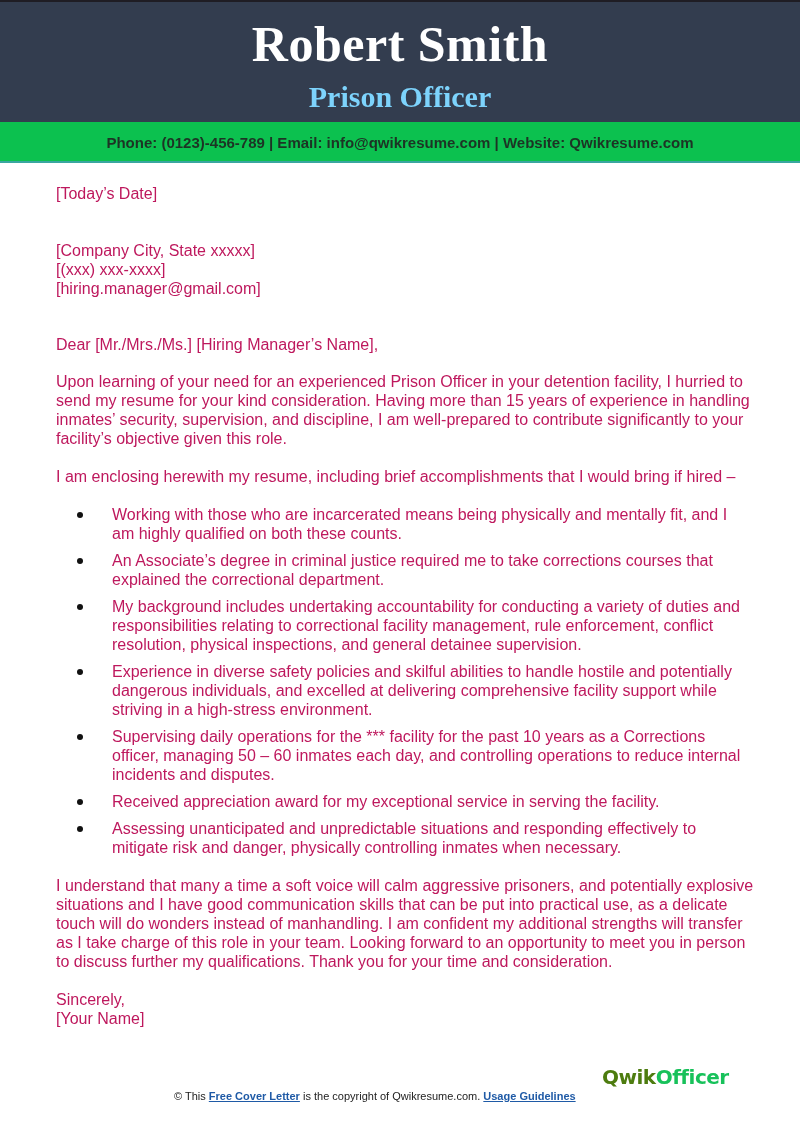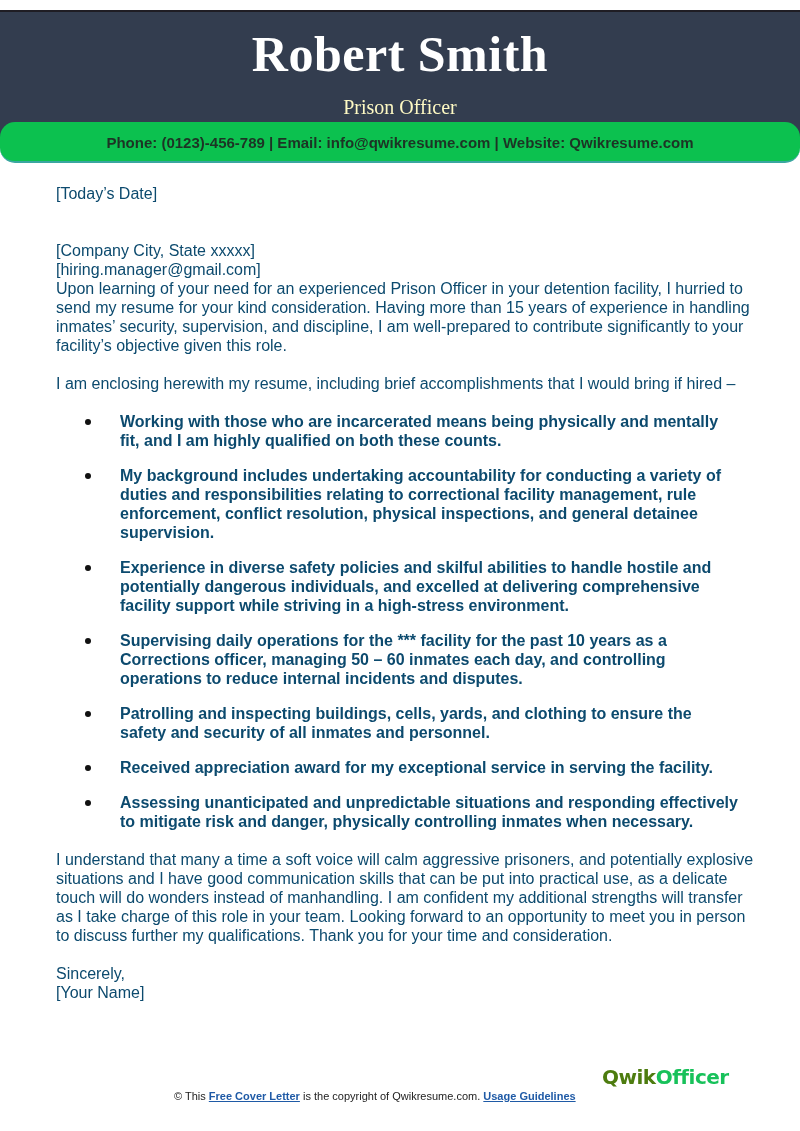--- a/index.html
+++ b/index.html
@@ -10,21 +10,21 @@
     body {
       width: 800px;
       height: 1131px;
       position: relative;
       overflow: hidden;
       font-family: "Liberation Sans", sans-serif;
       color: #111111;
     }
     .header {
       position: absolute;
-      left: 0; top: 10px;
+      left: 0; top: 0;
       width: 800px;
       height: 136px;
       background: #333d4f;
       border-top: 2px solid #1f1d24;
       box-sizing: border-box;
       text-align: center;
     }
     .header .name {
       position: absolute;
       left: 0; right: 0;
@@ -34,66 +34,64 @@
       font-size: 50px;
       line-height: 56px;
       color: #ffffff;
       letter-spacing: 0.5px;
     }
     .header .title {
       position: absolute;
       left: 0; right: 0;
       top: 78px;
       font-family: "Liberation Serif", "DejaVu Serif", serif;
-      font-weight: normal;
-      font-size: 20px;
+      font-weight: bold;
+      font-size: 30px;
       line-height: 34px;
-      color: #fef9c3;
+      color: #7dd3fc;
     }
     .contact-bar {
       position: absolute;
       left: 0; top: 122px;
       width: 800px;
       height: 41px;
       background: #0cc14f;
       border-bottom: 2px solid #3aa6a0;
       box-sizing: border-box;
       text-align: center;
       font-weight: bold;
       font-size: 15px;
       line-height: 41px;
       color: #1d3325;
-      border-radius: 15px;
     }
     .content {
       position: absolute;
       left: 56px;
       top: 184px;
       width: 700px;
       font-size: 16px;
       line-height: 19px;
-      color: #0c4a6e;
+      color: #be185d;
     }
     .content p {
       margin: 0;
     }
     .date { margin-bottom: 38px !important; }
     .addr-line { margin: 0; }
     .salutation { margin-top: 37px !important; margin-bottom: 18px !important; }
     .para { margin-bottom: 19px !important; }
     ul.bullets {
       margin: 0 0 19px 0;
       padding: 0 0 0 48px;
       list-style: none;
     }
     ul.bullets li {
       position: relative;
-      margin: 16px;
+      margin: 8px;
       padding: 0;
-      font-weight: bold;
     }
     ul.bullets li .dot {
       position: absolute;
       left: -35px;
       top: 7px;
       width: 6px;
       height: 6px;
       border-radius: 50%;
       background: #111111;
     }
@@ -141,34 +139,36 @@
   <div class="title">Prison Officer</div>
 </div>
 
 <div class="contact-bar">Phone: (0123)-456-789 | Email: info@qwikresume.com | Website: Qwikresume.com</div>
 
 <div class="content">
   <p class="date">[Today’s Date]</p>
 
   <div>
     <p class="addr-line">[Company City, State xxxxx]</p>
+    <p class="addr-line">[(xxx) xxx-xxxx]</p>
     <p class="addr-line">[hiring.manager@gmail.com]</p>
   </div>
 
+  <p class="salutation">Dear [Mr./Mrs./Ms.] [Hiring Manager’s Name],</p>
 
   <p class="para">Upon learning of your need for an experienced Prison Officer in your detention facility, I hurried to send my resume for your kind consideration. Having more than 15 years of experience in handling inmates’ security, supervision, and discipline, I am well-prepared to contribute significantly to your facility’s objective given this role.</p>
 
   <p class="para">I am enclosing herewith my resume, including brief accomplishments that I would bring if hired –</p>
 
   <ul class="bullets">
     <li><span class="dot"></span><span>Working with those who are incarcerated means being physically and mentally fit, and I am highly qualified on both these counts.</span></li>
+    <li><span class="dot"></span><span>An Associate’s degree in criminal justice required me to take corrections courses that explained the correctional department.</span></li>
     <li><span class="dot"></span><span>My background includes undertaking accountability for conducting a variety of duties and responsibilities relating to correctional facility management, rule enforcement, conflict resolution, physical inspections, and general detainee supervision.</span></li>
     <li><span class="dot"></span><span>Experience in diverse safety policies and skilful abilities to handle hostile and potentially dangerous individuals, and excelled at delivering comprehensive facility support while striving in a high-stress environment.</span></li>
     <li><span class="dot"></span><span>Supervising daily operations for the *** facility for the past 10 years as a Corrections officer, managing 50 – 60 inmates each day, and controlling operations to reduce internal incidents and disputes.</span></li>
-    <li><span class="dot"></span><span>Patrolling and inspecting buildings, cells, yards, and clothing to ensure the safety and security of all inmates and personnel.</span></li>
     <li><span class="dot"></span><span>Received appreciation award for my exceptional service in serving the facility.</span></li>
     <li><span class="dot"></span><span>Assessing unanticipated and unpredictable situations and responding effectively to mitigate risk and danger, physically controlling inmates when necessary.</span></li>
   </ul>
 
   <p class="para">I understand that many a time a soft voice will calm aggressive prisoners, and potentially explosive situations and I have good communication skills that can be put into practical use, as a delicate touch will do wonders instead of manhandling. I am confident my additional strengths will transfer as I take charge of this role in your team. Looking forward to an opportunity to meet you in person to discuss further my qualifications. Thank you for your time and consideration.</p>
 
   <p class="closing">Sincerely,</p>
   <p>[Your Name]</p>
 </div>
 

